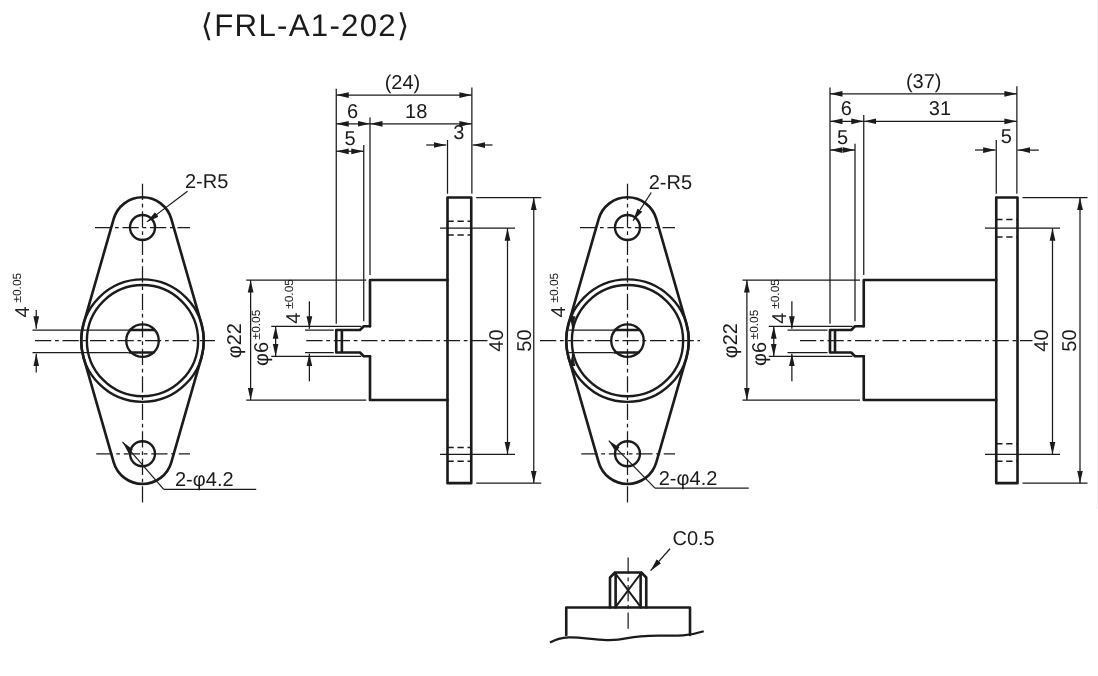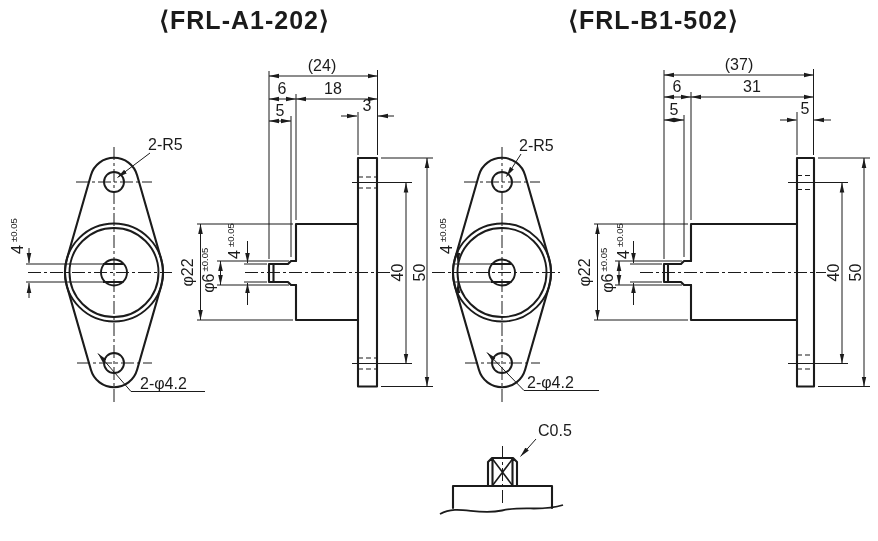--- a/index.html
+++ b/index.html
@@ -1,38 +1,37 @@
 <!DOCTYPE html>
 <html><head>
 <meta charset="utf-8">
 <style>
   html,body{margin:0;padding:0;background:#e8e8e8;}
   .canvas{position:relative;width:878px;height:541px;background:#ffffff;overflow:hidden;
           font-family:"Liberation Sans",sans-serif;color:#1b1b1b;}
-  .title{position:absolute;font-size:25px;font-weight:bold;letter-spacing:1px;
+  .title{position:absolute;font-size:25px;font-weight:normal;letter-spacing:1px;
          text-align:center;white-space:nowrap;}
   svg{position:absolute;left:0;top:0;}
   svg text{font-family:"Liberation Sans",sans-serif;fill:#1b1b1b;}
   .dim{font-size:16px;}
   .tol{font-size:9.5px;}
   .ol{stroke:#1b1b1b;stroke-width:2.1;fill:none;stroke-linecap:round;stroke-linejoin:round;}
   .ol2{stroke:#1b1b1b;stroke-width:1.9;fill:none;}
   .tl{stroke:#1b1b1b;stroke-width:1;fill:none;}
   .cl{stroke:#1b1b1b;stroke-width:1;fill:none;stroke-dasharray:13 3 3 3;}
   .hl{stroke:#1b1b1b;stroke-width:1.2;fill:none;stroke-dasharray:5 3;}
   .xl{stroke:#1b1b1b;stroke-width:1.6;fill:none;}
   .wv{stroke:#1b1b1b;stroke-width:1.8;fill:none;}
 </style>
 </head>
 <body>
 
 <div class="canvas">
 
   <div class="title" style="left:128px;top:6px;width:233px;">⟨FRL-A1-202⟩</div>
-  <div class="title" style="left:537px;top:6px;width:233px;">⟨FRL-B1-502⟩</div>
 
   <svg width="878" height="541" viewBox="0 0 878 541">
     <defs>
       <marker id="arr" markerUnits="userSpaceOnUse" markerWidth="10" markerHeight="6" refX="10" refY="3" orient="auto-start-reverse">
         <path d="M10,3 L0,0.7 L0,5.3 Z" fill="#1b1b1b"></path>
       </marker>
     </defs>
 
     <g>
 

